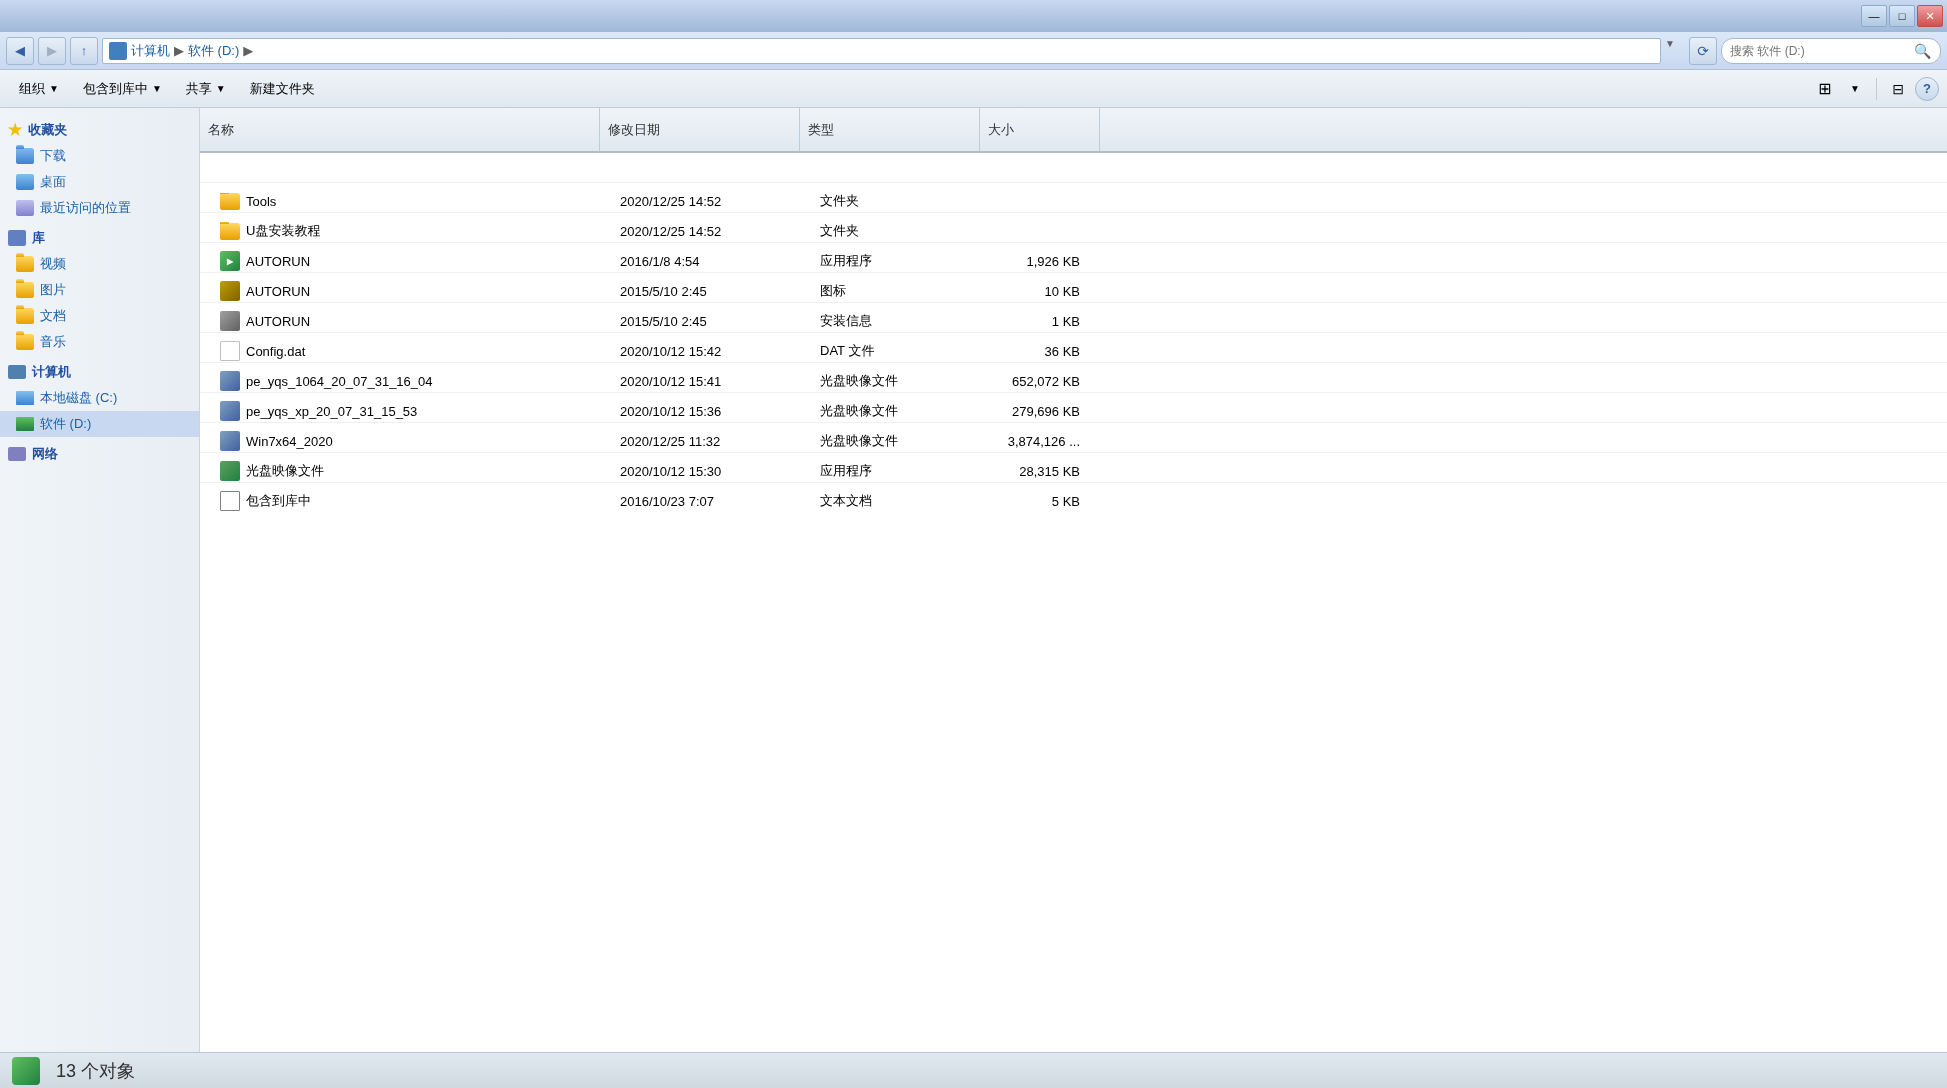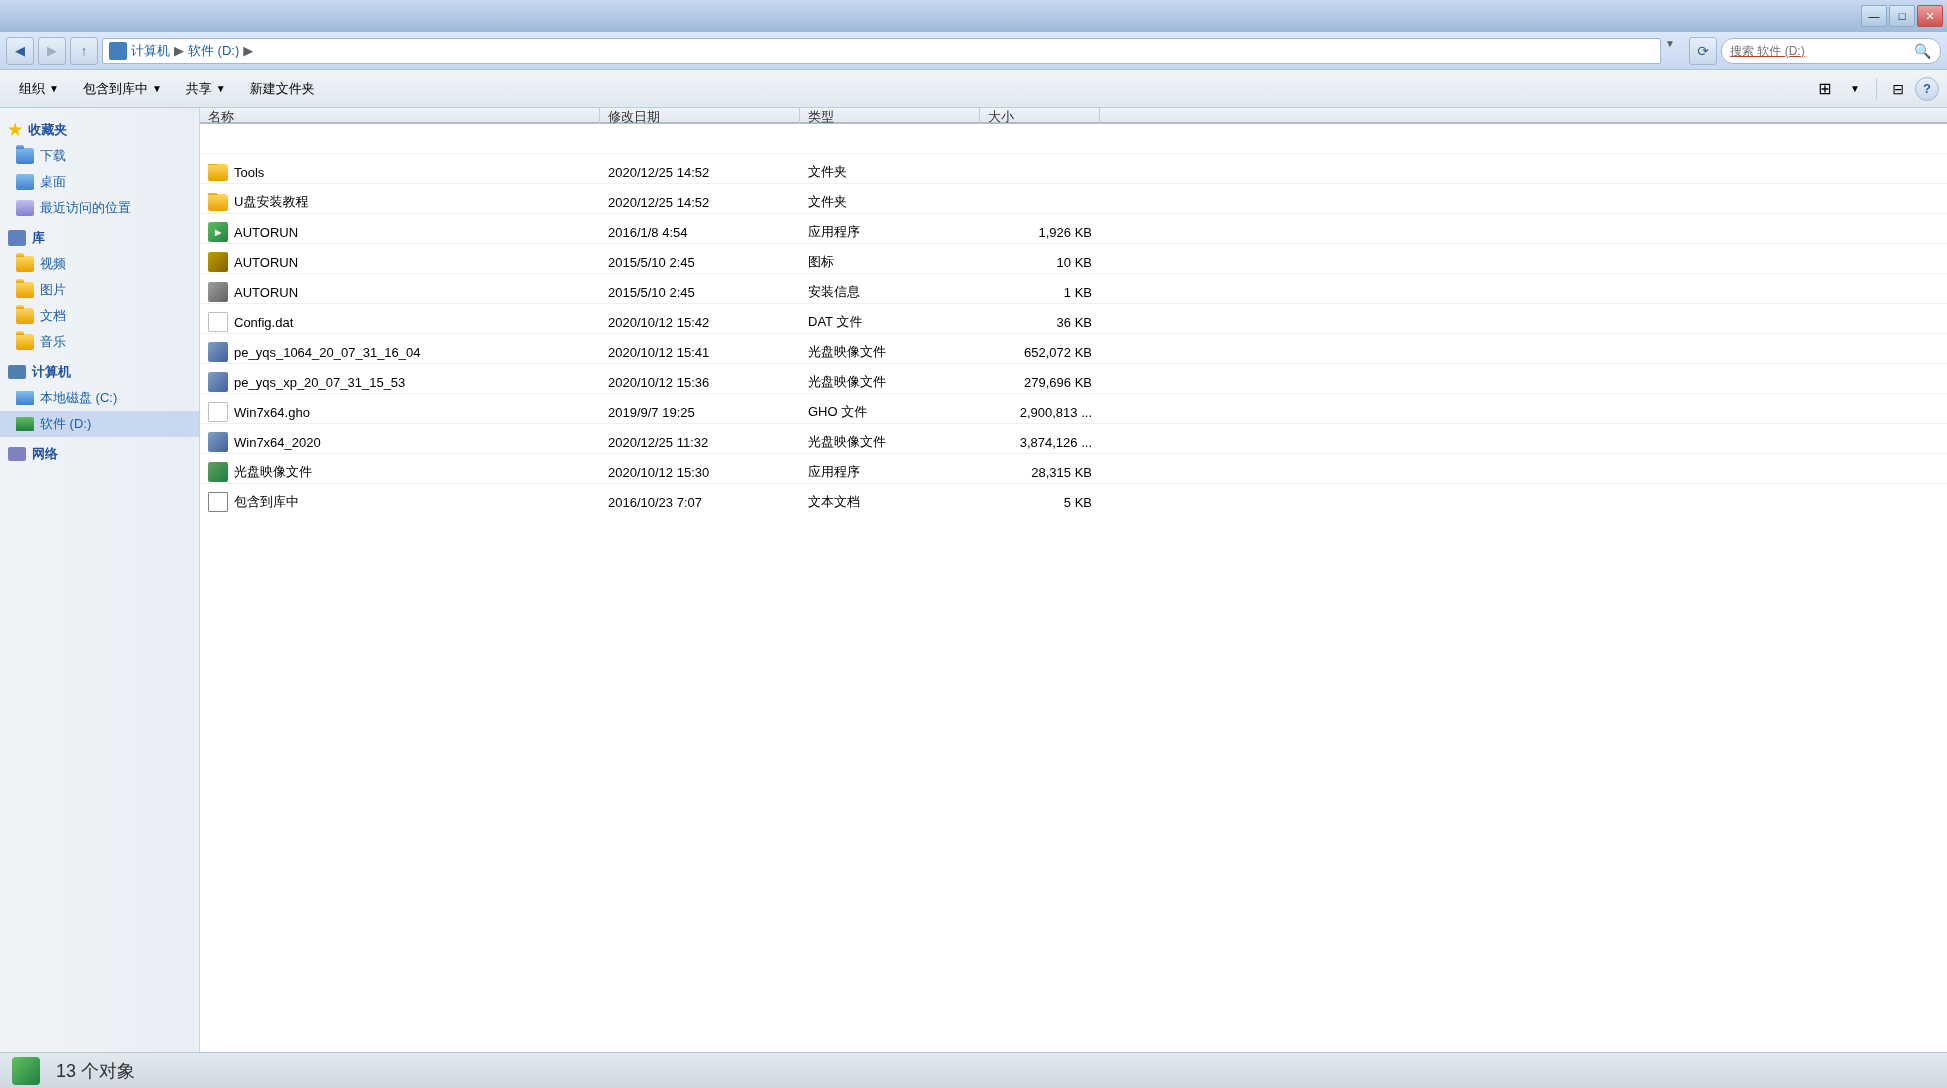--- a/index.html
+++ b/index.html
@@ -110,23 +110,22 @@
       display: flex;
       align-items: center;
       padding: 0 8px;
       gap: 4px;
     }
     .search-input {
       flex: 1;
       border: none;
       outline: none;
       font-size: 12px;
-      color: #c2410c;
+      color: #3b82f6;
       background: transparent;
-      text-decoration: underline;
     }
     .refresh-btn {
       width: 28px;
       height: 28px;
       border: 1px solid #a0b8d0;
       background: linear-gradient(to bottom, #e8f0f8, #c8d8ec);
       border-radius: 3px;
       display: flex;
       align-items: center;
       justify-content: center;
@@ -243,21 +242,21 @@
       flex: 1;
       display: flex;
       flex-direction: column;
       overflow: hidden;
     }
     .column-header {
       display: grid;
       grid-template-columns: 400px 200px 180px 120px;
       background: linear-gradient(to bottom, #f0f4f8, #e0e8f0);
       border-bottom: 2px solid #b0bcc8;
-      height: 16px;
+      height: 45px;
       align-items: center;
     }
     .col-header {
       padding: 0 8px;
       font-size: 13px;
       font-weight: normal;
       color: #303030;
       cursor: pointer;
       height: 100%;
       display: flex;
@@ -275,21 +274,21 @@
       height: 30px;
       align-items: center;
       border-bottom: 1px solid #eef0f2;
       cursor: pointer;
     }
     .file-row.selected {
       background: #b8d0f0;
       border-bottom: 1px solid #90b8e8;
     }
     .file-cell {
-      padding: 0 8px;
+      padding: 0 20px;
       font-size: 13px;
       display: flex;
       align-items: center;
       gap: 6px;
       white-space: nowrap;
       overflow: hidden;
       text-overflow: ellipsis;
       margin-top: 48px;
     }
     .file-cell.right {
@@ -654,29 +653,20 @@
     <div class="file-cell">
       <div class="file-icon-iso"></div>
       <span>pe_yqs_xp_20_07_31_15_53</span>
     </div>
     <div class="file-cell">2020/10/12 15:36</div>
     <div class="file-cell">光盘映像文件</div>
     <div class="file-cell right">279,696 KB</div>
   </div>
         <div class="file-row">
     <div class="file-cell">
-      <div class="file-icon-gho"></div>
-      <span>Win7x64.gho</span>
-    </div>
-    <div class="file-cell">2019/9/7 19:25</div>
-    <div class="file-cell">GHO 文件</div>
-    <div class="file-cell right">2,900,813 ...</div>
-  </div>
-        <div class="file-row">
-    <div class="file-cell">
       <div class="file-icon-iso"></div>
       <span>Win7x64_2020</span>
     </div>
     <div class="file-cell">2020/12/25 11:32</div>
     <div class="file-cell">光盘映像文件</div>
     <div class="file-cell right">3,874,126 ...</div>
   </div>
         <div class="file-row">
     <div class="file-cell">
       <div class="file-icon-app"></div>

